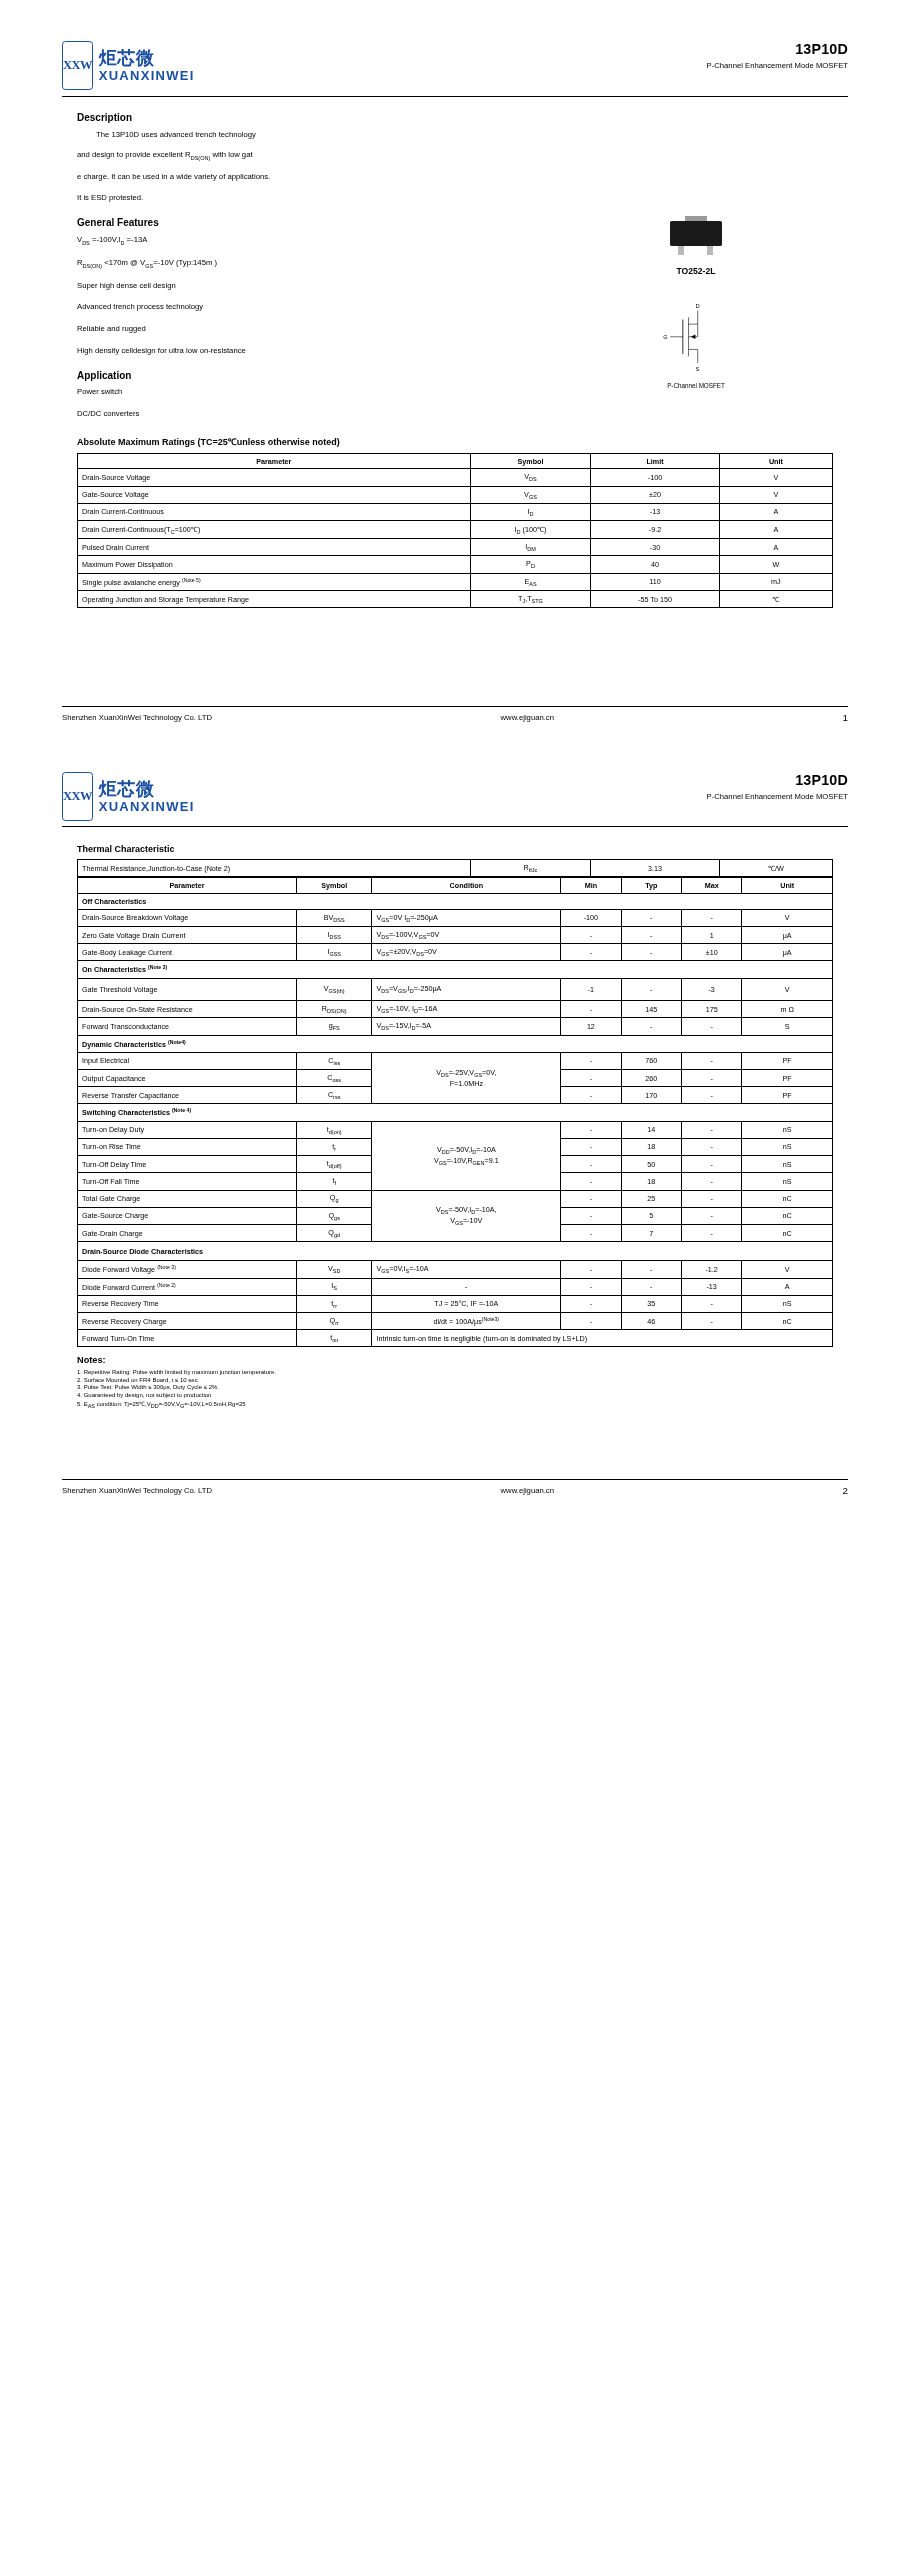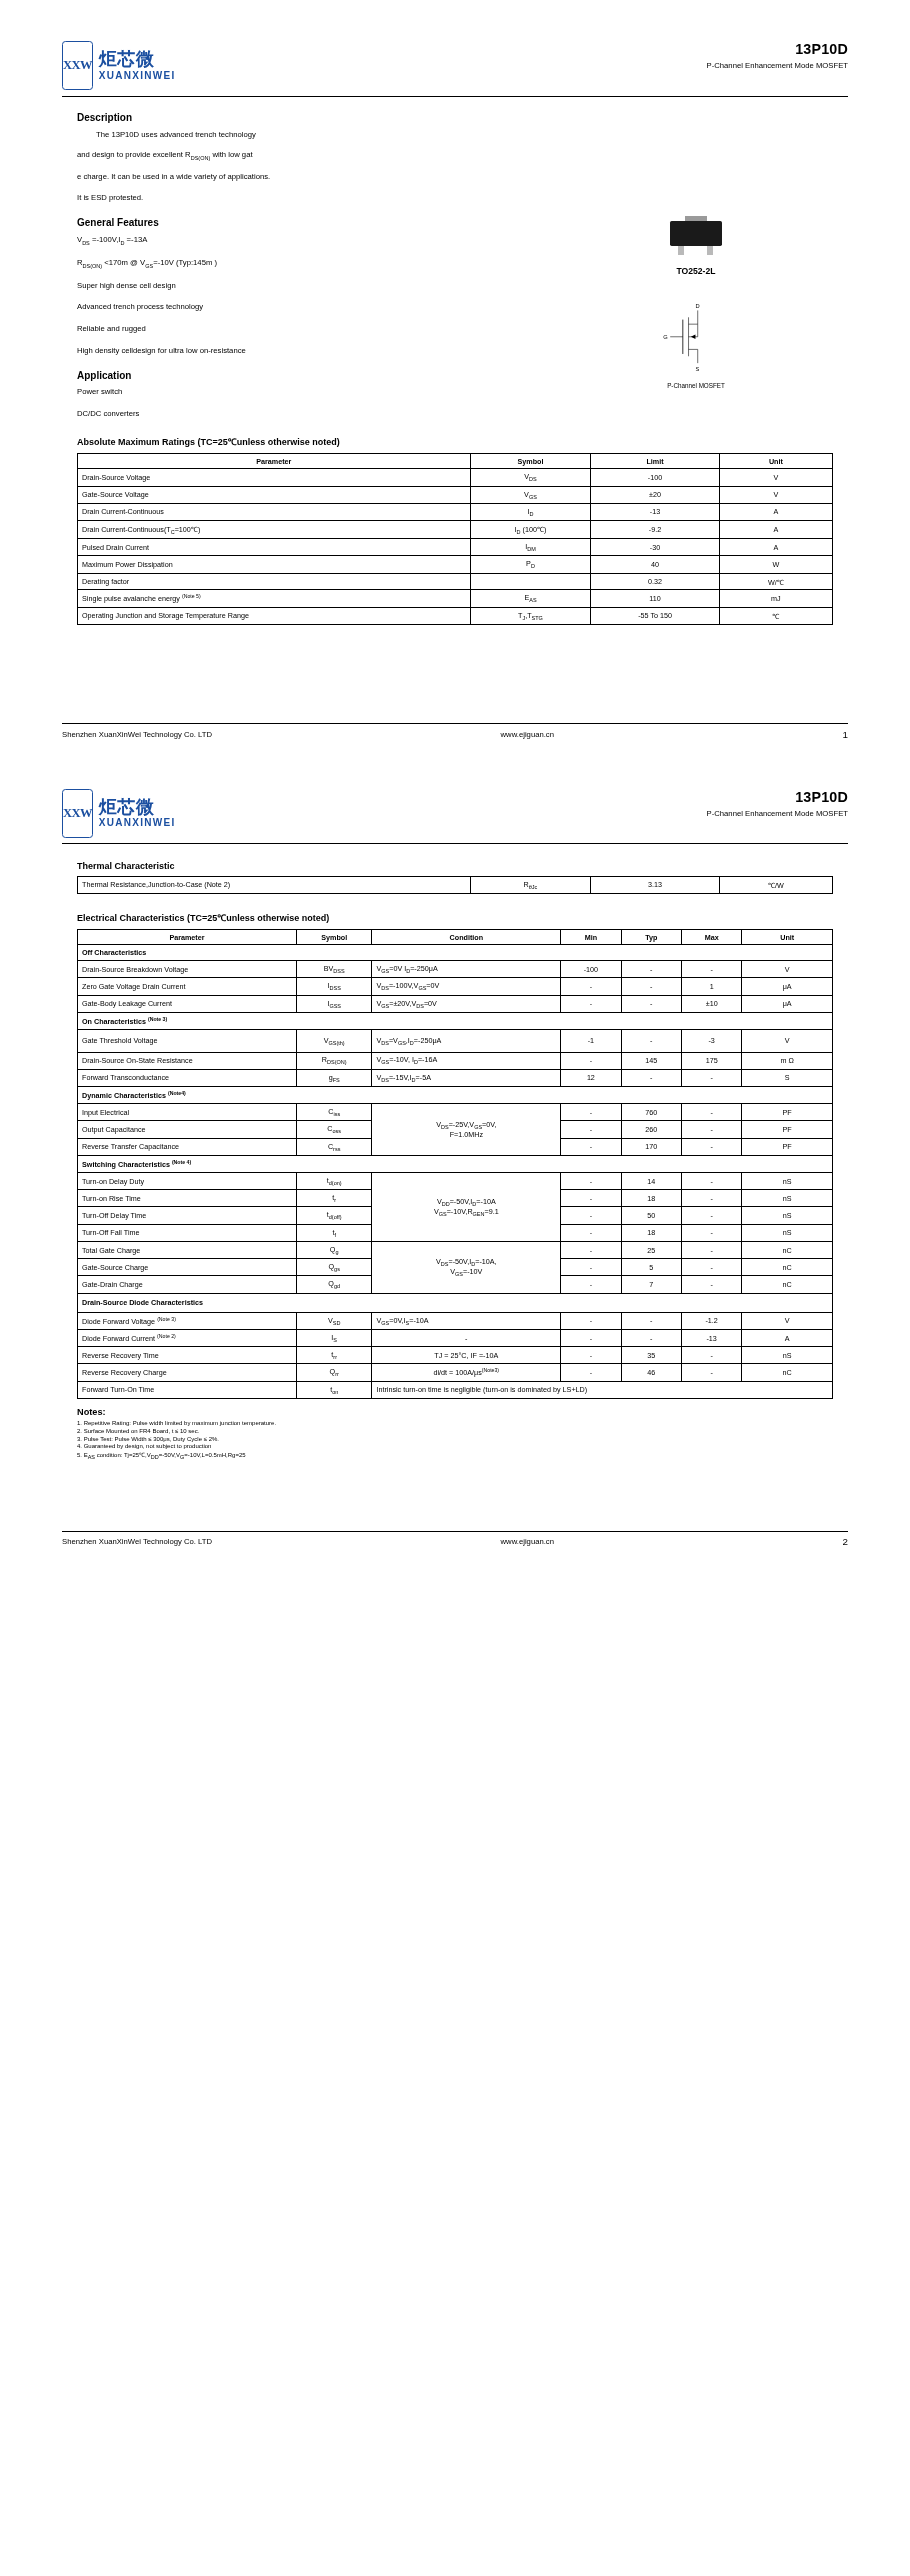--- a/index.html
+++ b/index.html
@@ -7,21 +7,21 @@
   .page{width:910px;position:relative;background:#fff;}
   .sheet{width:910px;position:relative;padding:0;box-sizing:border-box;}
   .inner{margin:0 62px;}
   
   .doc-header{display:flex;align-items:flex-start;justify-content:space-between;padding-top:41px;}
   .logo-wrap{display:flex;align-items:center;gap:5.7px;}
   .logo-mark{width:31px;height:49px;border:1.7px solid #1b4fa0;border-radius:3.4px;display:flex;align-items:center;justify-content:center;box-sizing:border-box;}
   .logo-mark span{font-family:"Liberation Serif",serif;font-weight:bold;color:#1b4fa0;font-size:12.6px;letter-spacing:-0.6px;}
   .logo-text{display:flex;flex-direction:column;line-height:1;}
   .logo-cn{font-family:"DejaVu Sans",sans-serif;font-size:18px;font-weight:bold;color:#1b4fa0;letter-spacing:0.6px;}
-  .logo-en{font-family:"Liberation Sans",sans-serif;font-size:10px;font-weight:bold;color:#1b4fa0;letter-spacing:1.3px;margin-top:2.3px;}
+  .logo-en{font-family:"Liberation Sans",sans-serif;font-size:13px;font-weight:bold;color:#1b4fa0;letter-spacing:1.3px;margin-top:2.3px;}
   .hdr-right{text-align:right;}
   .part-no{font-size:14.3px;font-weight:bold;letter-spacing:0.2px;}
   .part-sub{font-size:7.7px;margin-top:4px;}
   .hdr-rule{border:0;border-top:0.7px solid #000;margin:5.7px 62px 0 62px;}
   
   h2.sec{font-size:10px;font-weight:bold;margin:15px 0 6.9px 15px;}
   .body-line{font-size:7.7px;margin:0 0 11.5px 15px;}
   .indent{margin-left:34px;}
   .feat{font-size:7.7px;margin:0 0 12.6px 15px;}
   sub{font-size:5.5px;}
@@ -168,26 +168,20 @@
             <td class="c">-30</td>
             <td class="c">A</td>
           </tr>
           <tr>
             <td>Maximum Power Dissipation</td>
             <td class="c">P<sub>D</sub></td>
             <td class="c">40</td>
             <td class="c">W</td>
           </tr>
           <tr>
-            <td>Derating factor</td>
-            <td class="c"></td>
-            <td class="c">0.32</td>
-            <td class="c">W/℃</td>
-          </tr>
-          <tr>
             <td>Single pulse avalanche energy <sup>(Note 5)</sup></td>
             <td class="c">E<sub>AS</sub></td>
             <td class="c">110</td>
             <td class="c">mJ</td>
           </tr>
           <tr>
             <td>Operating Junction and Storage Temperature Range</td>
             <td class="c">T<sub>J</sub>,T<sub>STG</sub></td>
             <td class="c">-55 To 150</td>
             <td class="c">℃</td>
@@ -236,21 +230,20 @@
               <tr>
             <td style="width:52%">Thermal Resistance,Junction-to-Case (Note 2)</td>
             <td class="c" style="width:16%">R<sub>θJc</sub></td>
             <td class="c" style="width:17%">3.13</td>
             <td class="c" style="width:15%">℃/W</td>
           </tr>
         </tbody>
           </table>
       </div>
 
-      <div class="tbl-title">Electrical Characteristics (TC=25℃unless otherwise noted)</div>
       <div class="tbl-wrap">
         <table>
           <tbody>
               <tr class="hdrow">
             <td style="width:29%">Parameter</td>
             <td style="width:10%">Symbol</td>
             <td style="width:25%">Condition</td>
             <td style="width:8%">Min</td>
             <td style="width:8%">Typ</td>
             <td style="width:8%">Max</td>

